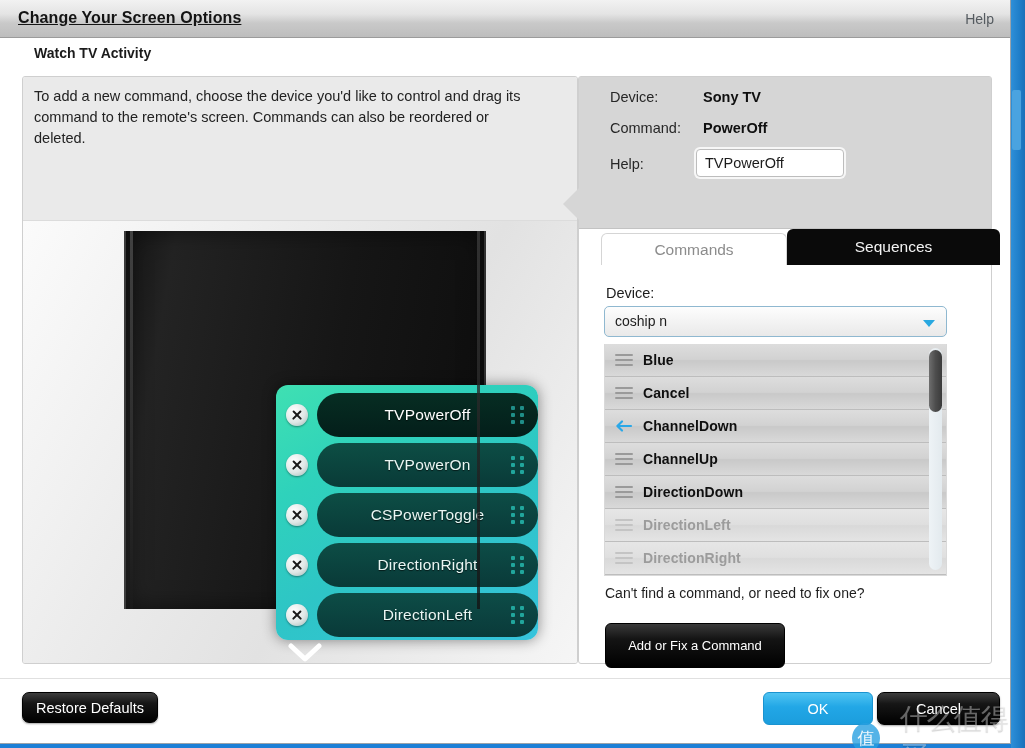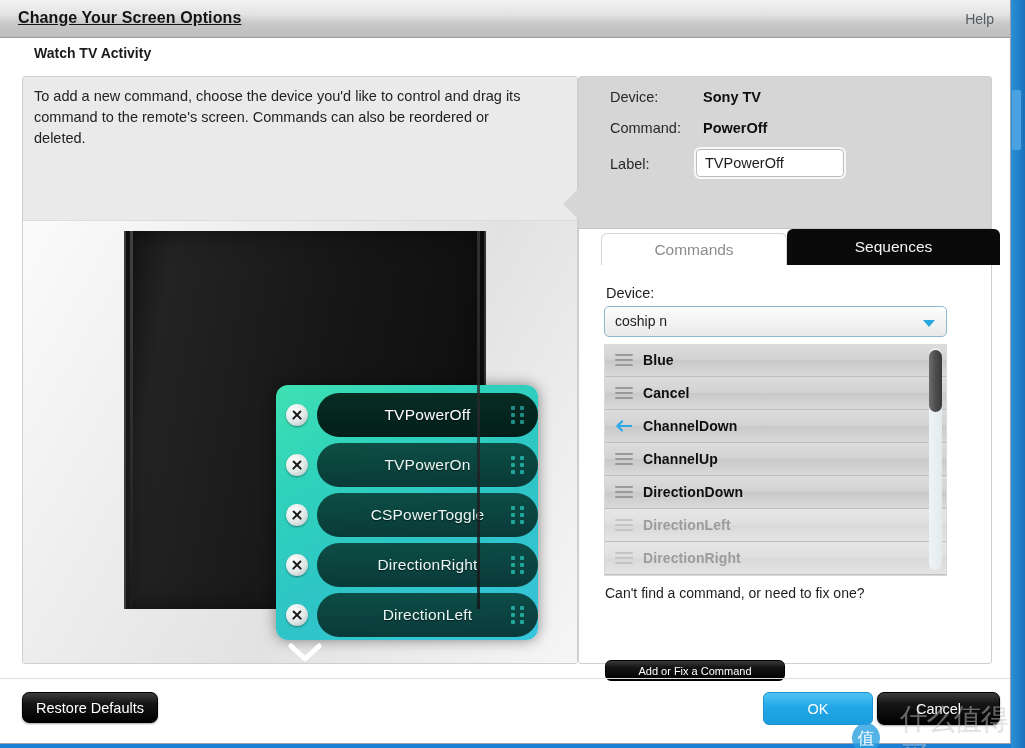--- a/index.html
+++ b/index.html
@@ -404,32 +404,31 @@
 
   #cant-find-text {
     position: absolute;
     left: 605px; top: 585px;
     font-size: 14px;
     color: #1d1d1d;
   }
   #add-fix-btn {
     position: absolute;
     left: 605px; top: 623px;
-    width: 180px; height: 21px;
+    width: 180px; height: 45px;
     border-radius: 6px;
     background: linear-gradient(180deg,#3a3a3a 0%,#141414 35%,#000000 100%);
     color: #fff;
-    font-size: 11px;
+    font-size: 13px;
     display: flex;
     align-items: center;
     justify-content: center;
     border: 1px solid #000;
     box-sizing: border-box;
     cursor: pointer;
-    margin-top: 37px;
   }
 
   
   #footer-sep {
     position: absolute;
     left: 0; top: 678px;
     width: 1011px; height: 1px;
     background: #e0e0e0;
   }
   .dark-btn {
@@ -610,21 +609,21 @@
   <div id="right-panel">
     <div id="panel-head">
       <div id="panel-notch"></div>
 
       <div class="kv kv-key" style="left:31px; top:12px;">Device:</div>
       <div class="kv kv-val" style="left:124px; top:12px;">Sony TV</div>
 
       <div class="kv kv-key" style="left:31px; top:43px;">Command:</div>
       <div class="kv kv-val" style="left:124px; top:43px;">PowerOff</div>
 
-      <div class="kv kv-key" style="left:31px; top:79px;">Label:</div>
+      <div class="kv kv-key" style="left:31px; top:79px;">Help:</div>
       <input id="label-input" type="text" value="TVPowerOff" style="">
     </div>
 
     <div id="tabs">
       <div class="tab" id="tab-commands">Commands</div>
       <div class="tab" id="tab-sequences">Sequences</div>
     </div>
   </div>
 
   <div id="device-label">Device:</div>

